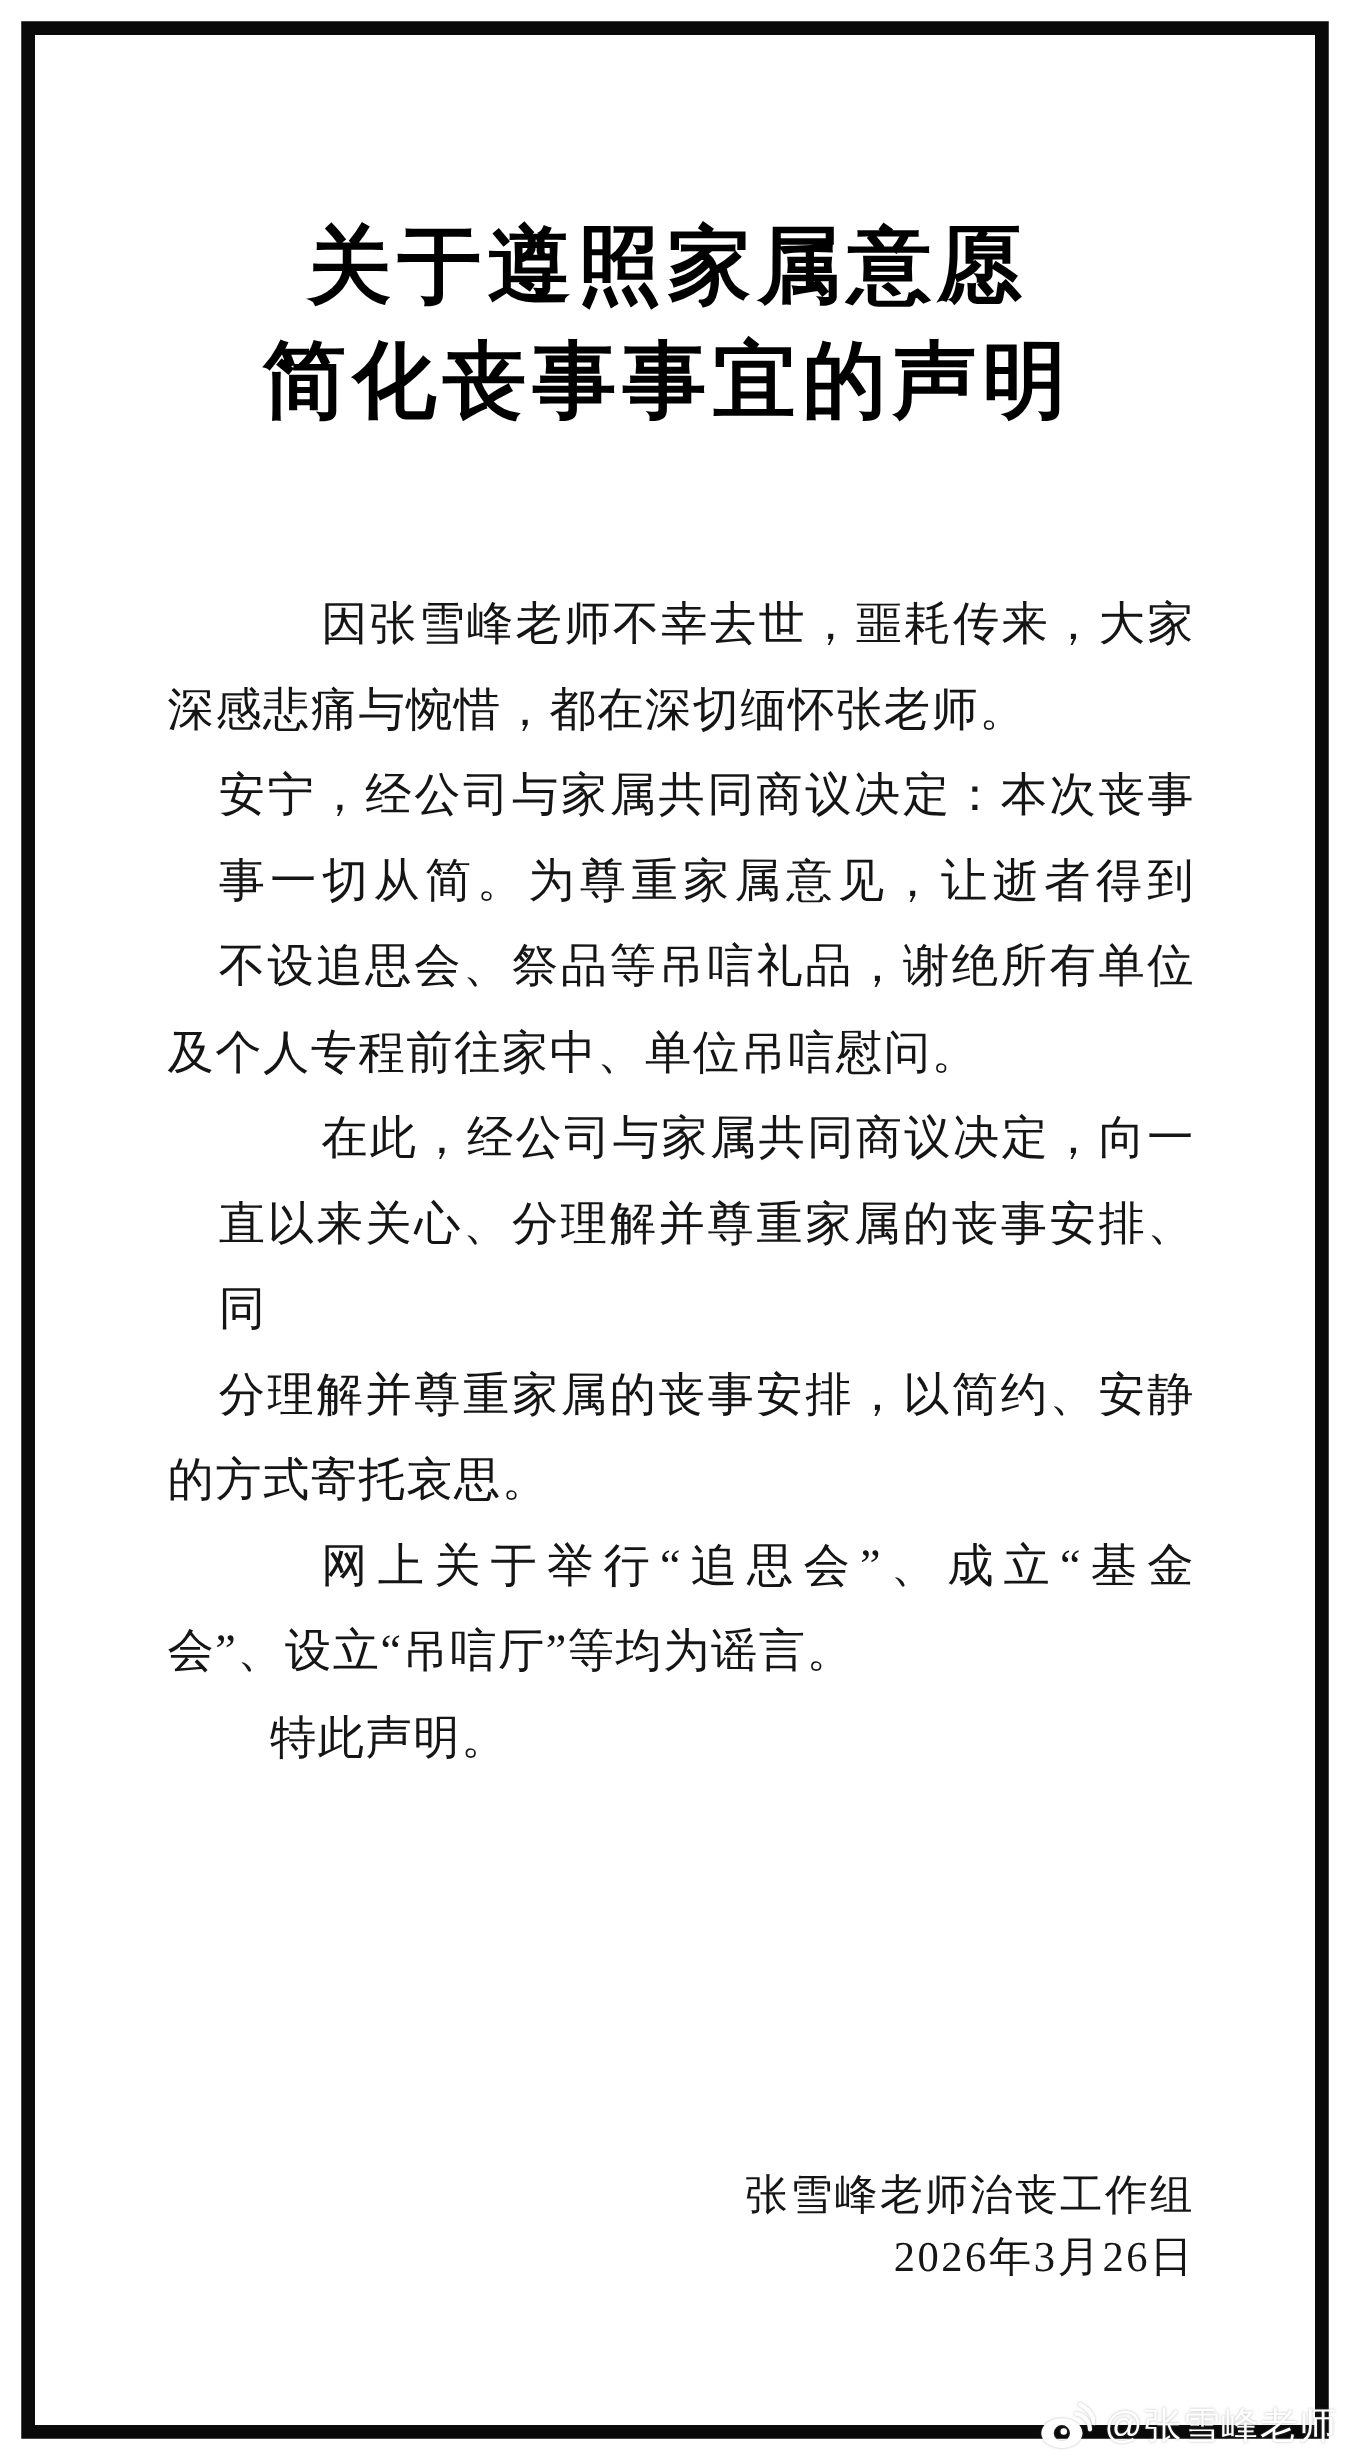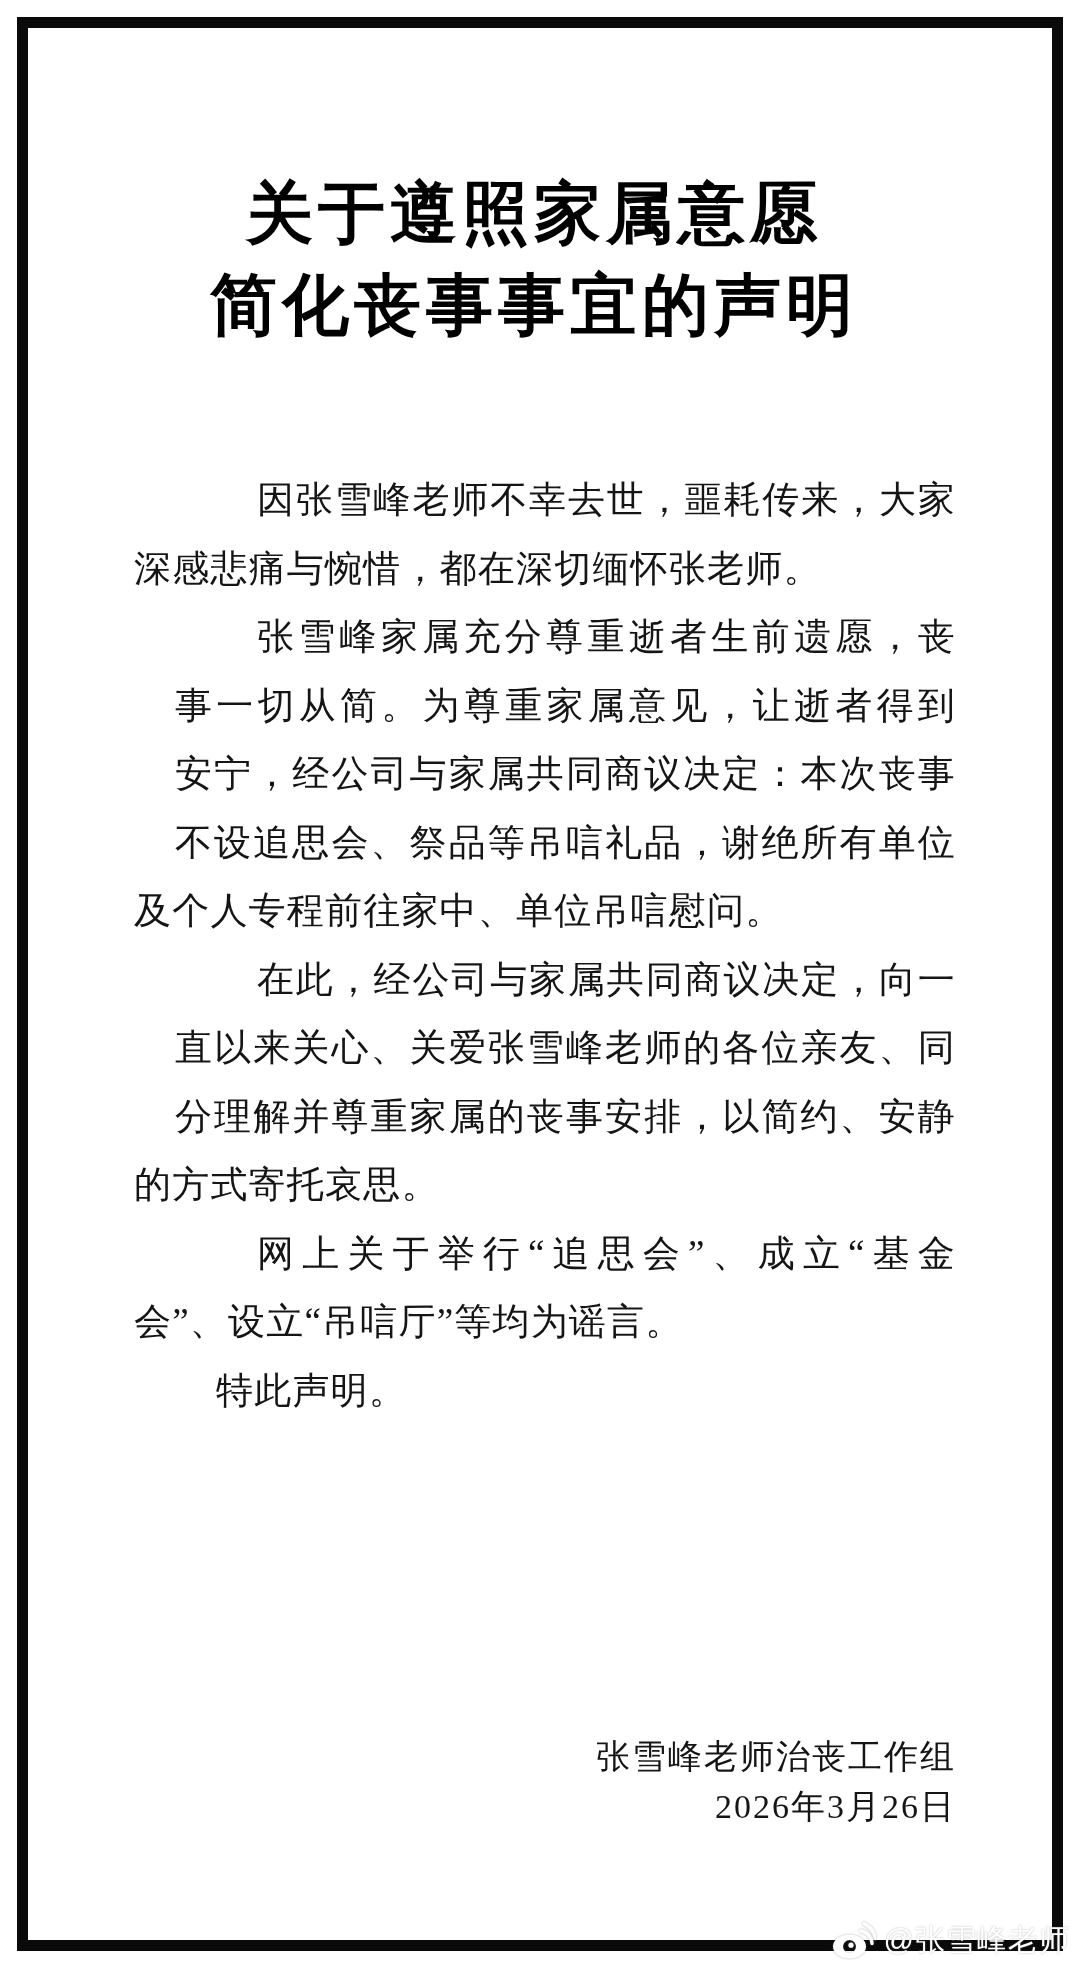--- a/index.html
+++ b/index.html
@@ -81,27 +81,26 @@
   <div class="frame"></div>
 
   <h1 class="title">
     <span class="title-line">关于遵照家属意愿</span>
     <span class="title-line">简化丧事事宜的声明</span>
   </h1>
 
   <div class="doc-body" id="doc-body">
       <div class="line indent fill">因张雪峰老师不幸去世，噩耗传来，大家</div>
       <div class="line">深感悲痛与惋惜，都在深切缅怀张老师。</div>
-      <div class="line indent fill">张雪峰家属充分尊重逝者生前遗愿，丧</div>
+      <div class="line fill">安宁，经公司与家属共同商议决定：本次丧事</div>
       <div class="line fill">事一切从简。为尊重家属意见，让逝者得到</div>
-      <div class="line fill">安宁，经公司与家属共同商议决定：本次丧事</div>
       <div class="line fill">不设追思会、祭品等吊唁礼品，谢绝所有单位</div>
       <div class="line">及个人专程前往家中、单位吊唁慰问。</div>
       <div class="line indent fill">在此，经公司与家属共同商议决定，向一</div>
-      <div class="line fill">直以来关心、关爱张雪峰老师的各位亲友、同</div>
+      <div class="line fill">直以来关心、分理解并尊重家属的丧事安排、同</div>
       <div class="line fill">分理解并尊重家属的丧事安排，以简约、安静</div>
       <div class="line">的方式寄托哀思。</div>
       <div class="line indent fill">网上关于举行“追思会”、成立“基金</div>
       <div class="line">会”、设立“吊唁厅”等均为谣言。</div>
       <div class="line indent">特此声明。</div>
     </div>
 
   <div class="sign-block">
     <span class="sign-line">张雪峰老师治丧工作组</span>
     <span class="sign-line">2026年3月26日</span>

